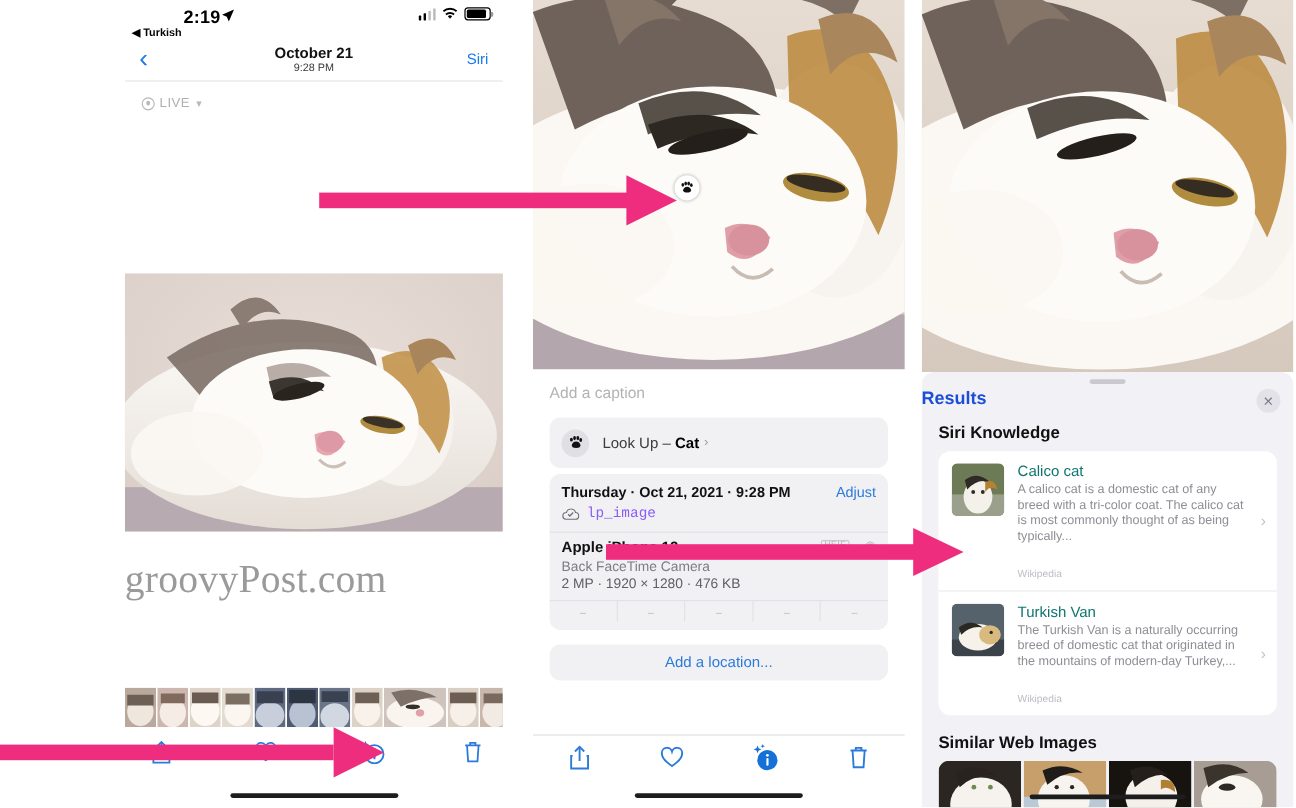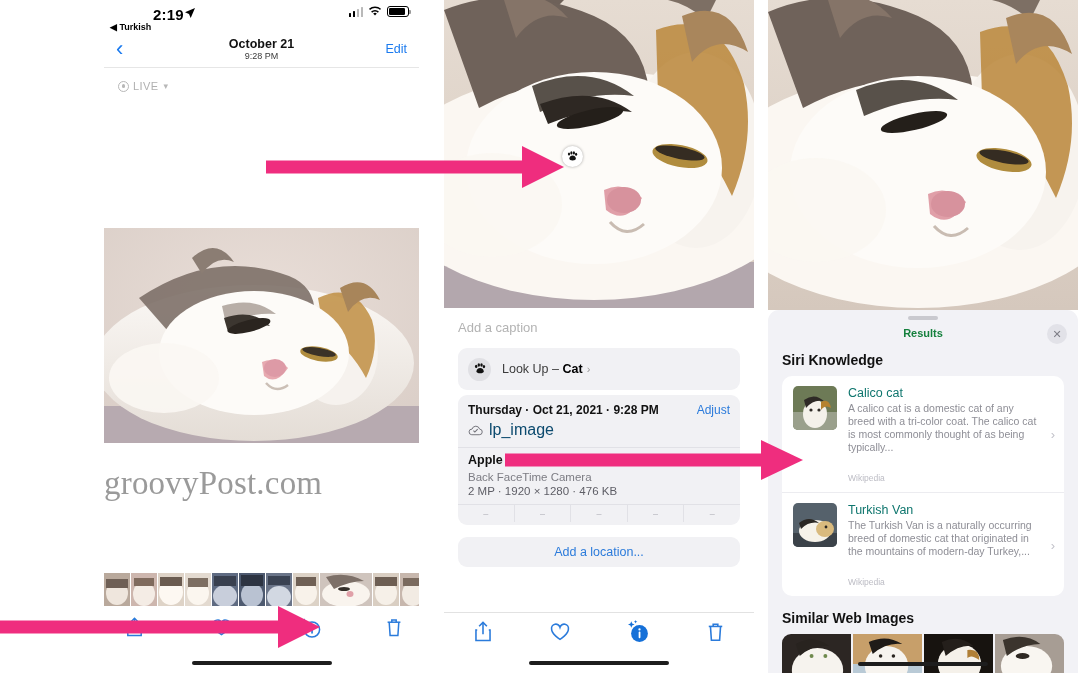--- a/index.html
+++ b/index.html
@@ -124,21 +124,21 @@
   }
   .lookup-txt { margin-left: 11px; font-size: 12.5px; color: #3c3c3c; }
   .lookup-txt b { color: #000; }
   .lookup-chev { margin-left: 4px; color: #9a9a9a; font-size: 11px; }
 
   .meta-card { top: 395px; padding: 8px 10px 0 10px; height: 130px; overflow: hidden; }
   .meta-dateline { display: flex; align-items: baseline; justify-content: space-between; }
   .meta-date { font-size: 12px; font-weight: bold; color: #111; }
   .meta-adjust { font-size: 12px; color: #2b7bdb; }
   .meta-file { display: flex; align-items: center; gap: 6px; margin-top: 4px; }
-  .meta-file span { font-size: 16px; color: #0c4a6e; }
+  .meta-file span { font-size: 12px; color: #8b5cf6; font-family: Liberation Mono, monospace; }
   .meta-dev {
     margin: 8px -10px 0 -10px; padding: 5px 10px 0 10px;
     border-top: 1px solid #e1e1e6; position: relative;
   }
   .meta-dev-name { font-size: 12.5px; font-weight: bold; color: #111; }
   .heif-badge {
     position: absolute; right: 32px; top: 6px; font-size: 7px; color: #adadb4;
     border: 1px solid #c9c9d0; border-radius: 2px; padding: 0 2px; letter-spacing: .5px;
   }
   .raw-icon { position: absolute; right: 10px; top: 4px; font-size: 11px; color: #b5b5bc; }
@@ -174,21 +174,21 @@
   .sheet {
     position: absolute; left: 0; top: 310px; width: 310px; height: 363px;
     background: #f2f2f6; border-radius: 11px 11px 0 0; overflow: hidden;
   }
   .grabber {
     width: 30px; height: 4px; border-radius: 3px; background: #c9c9cf;
     margin: 6px auto 0 auto;
   }
   .sheet-head { position: relative; height: 28px; }
   .sheet-title {
-    text-align: center; font-size: 11px; font-weight: bold; color: #15803d; line-height: 26px;
+    text-align: left; font-size: 15px; font-weight: bold; color: #1d4ed8; line-height: 26px;
   }
   .sheet-close {
     position: absolute; right: 11px; top: 4px; width: 20px; height: 20px;
     border-radius: 50%; background: #e2e2e8; color: #7d7d86;
     display: flex; align-items: center; justify-content: center; font-size: 11px;
   }
   .sec-title {
     font-size: 14px; font-weight: bold; color: #111; margin: 4px 0 8px 14px;
   }
   .klist {
@@ -255,21 +255,21 @@
           </span>
       </div>
     </div>
 
     <div class="navbar">
       <div class="nav-back">‹</div>
       <div class="nav-title-wrap">
         <div class="nav-title">October 21</div>
         <div class="nav-sub">9:28 PM</div>
       </div>
-      <div class="nav-edit">Edit</div>
+      <div class="nav-edit">Siri</div>
     </div>
 
     <div class="live-row">
       <span class="live-dot">
           <b></b>
         </span>
       <span class="live-txt">LIVE</span>
       <span class="live-chev">▾</span>
     </div>
 

